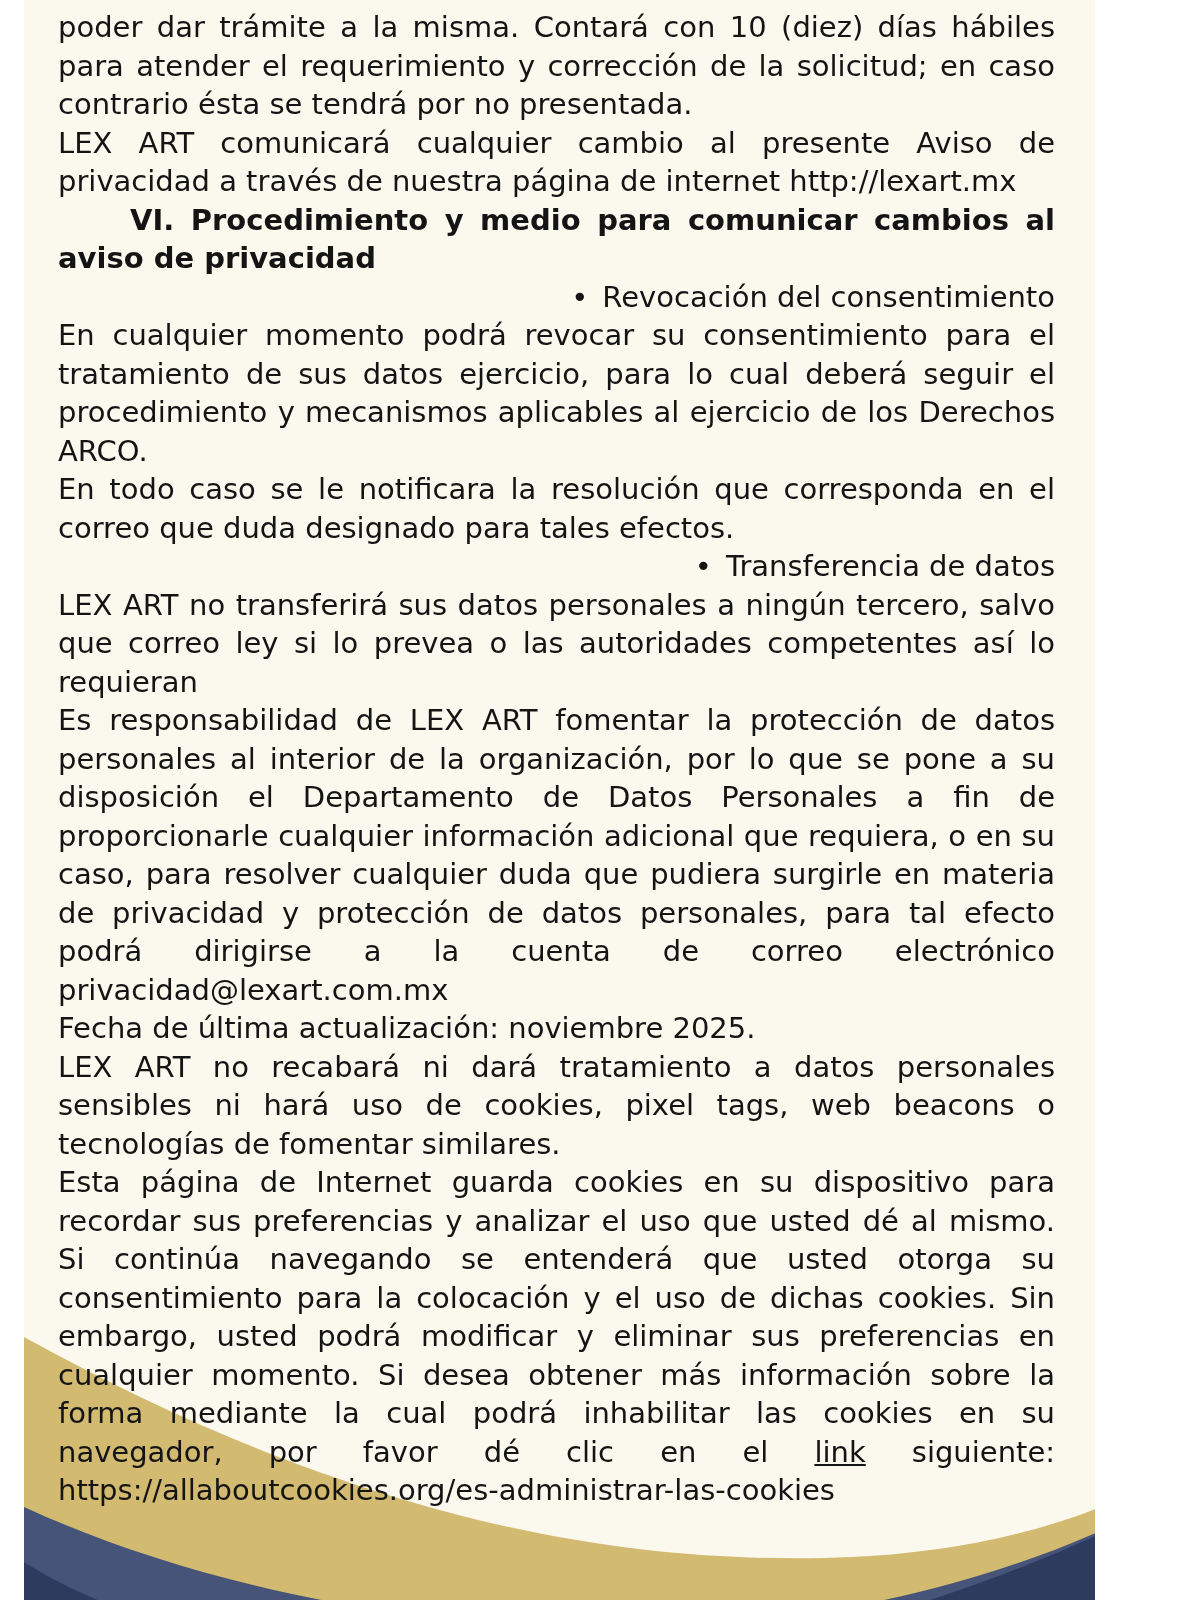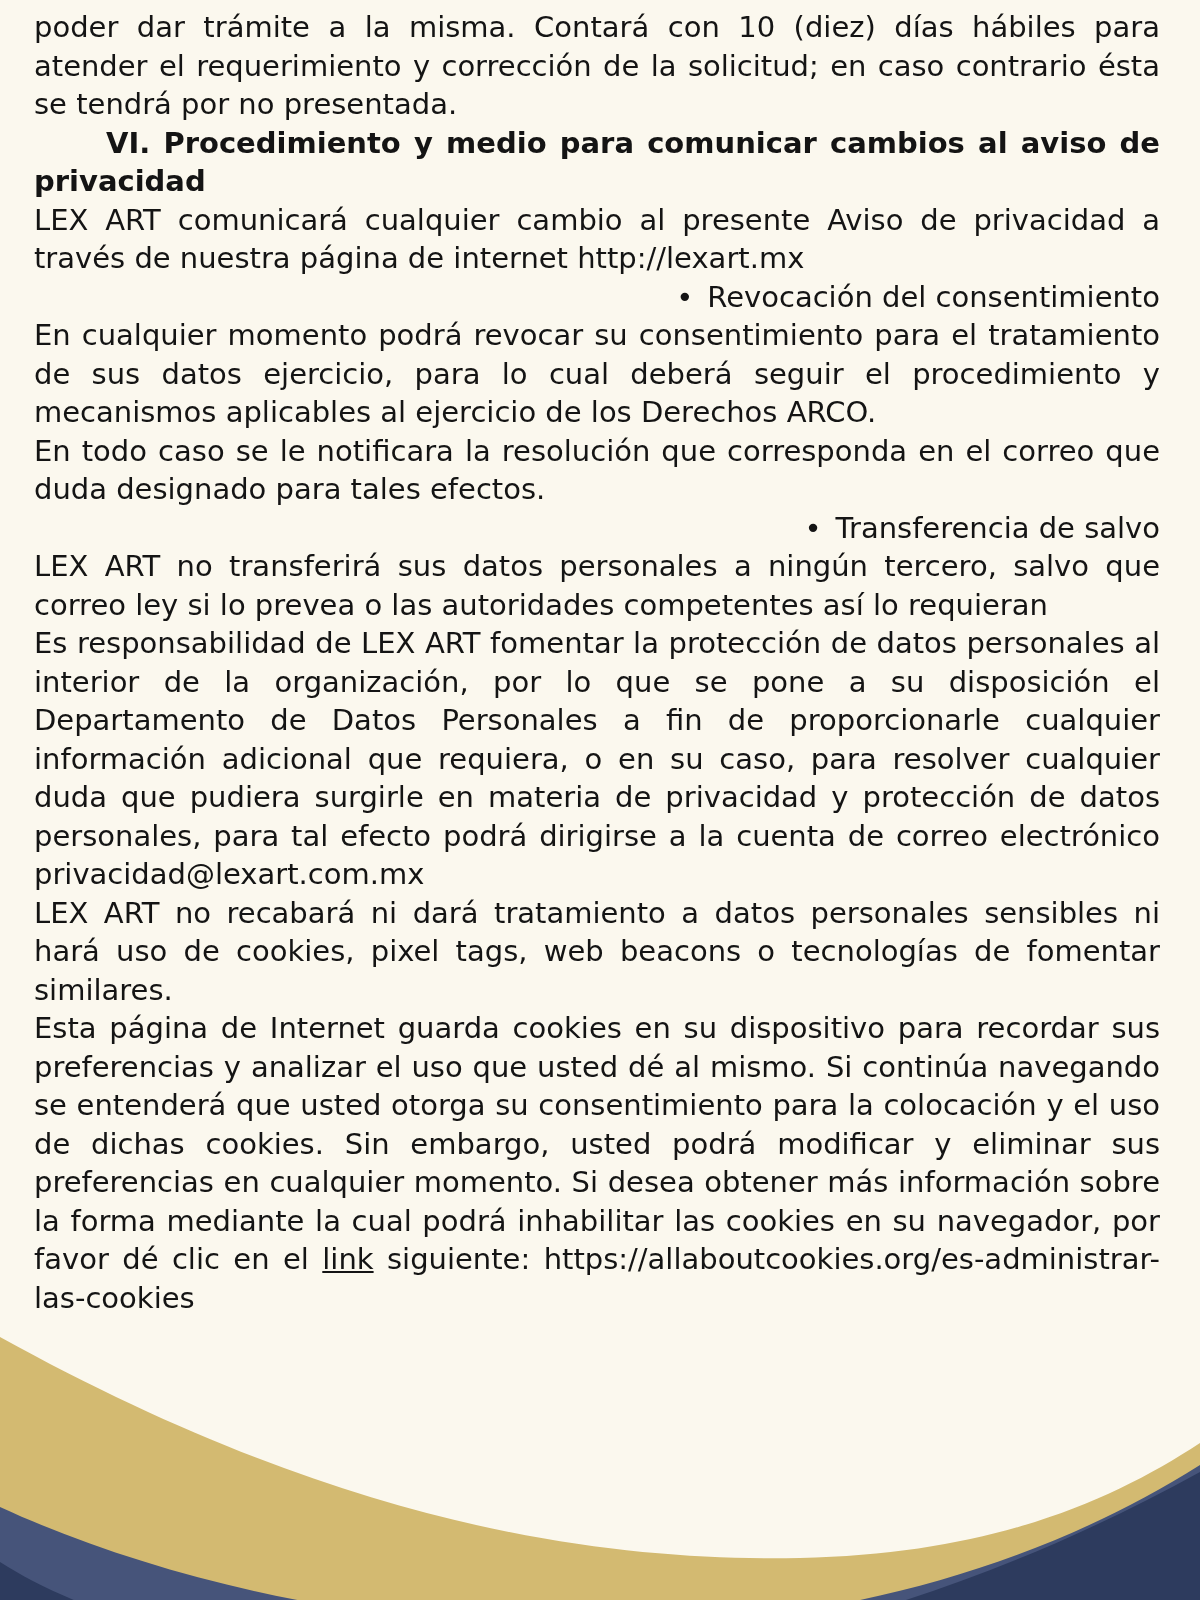--- a/index.html
+++ b/index.html
@@ -1,23 +1,24 @@
 <!DOCTYPE html>
 <html><head>
 <meta charset="utf-8">
 <style>
   html,body{margin:0;padding:0;}
   .page{
     position:relative;
-    width:1200px;
+    width:1071px;
     height:1600px;
     overflow:hidden;
     background:#FBF8EE;
     font-family:"DejaVu Sans", sans-serif;
     color:#141414;
+    margin-left:24px;
   }
   .content{
     position:absolute;
     left:34px;
     right:40px;
     top:8px;
     z-index:2;
     font-size:29px;
     line-height:38.5px;
   }
@@ -36,28 +37,29 @@
     display:block;
   }
 </style>
 </head>
 <body>
 
 <div class="page" style="background: rgb(251, 248, 238); color: rgb(20, 20, 20);">
 
   <div class="content">
       <p class="block paragraph"><span>poder dar trámite a la misma. Contará con 10 (diez) días hábiles para atender el requerimiento y corrección de la solicitud; en caso contrario ésta se tendrá por no presentada.</span></p>
+      <p class="block paragraph"><span>LEX ART comunicará cualquier cambio al presente Aviso de privacidad a través de nuestra página de internet http://lexart.mx</span></p>
       <p class="block heading"><span>VI. Procedimiento y medio para comunicar cambios al aviso de privacidad</span></p>
-      <p class="block paragraph"><span>LEX ART comunicará cualquier cambio al presente Aviso de privacidad a través de nuestra página de internet http://lexart.mx</span></p>
       <p class="block bullet"><span class="dot">•</span><span>Revocación del consentimiento</span></p>
       <p class="block paragraph"><span>En cualquier momento podrá revocar su consentimiento para el tratamiento de sus datos ejercicio, para lo cual deberá seguir el procedimiento y mecanismos aplicables al ejercicio de los Derechos ARCO.</span></p>
       <p class="block paragraph"><span>En todo caso se le notificara la resolución que corresponda en el correo que duda designado para tales efectos.</span></p>
-      <p class="block bullet"><span class="dot">•</span><span>Transferencia de salvo</span></p>
+      <p class="block bullet"><span class="dot">•</span><span>Transferencia de datos</span></p>
       <p class="block paragraph"><span>LEX ART no transferirá sus datos personales a ningún tercero, salvo que correo ley si lo prevea o las autoridades competentes así lo requieran</span></p>
       <p class="block paragraph"><span>Es responsabilidad de LEX ART fomentar la protección de datos personales al interior de la organización, por lo que se pone a su disposición el Departamento de Datos Personales a fin de proporcionarle cualquier información adicional que requiera, o en su caso, para resolver cualquier duda que pudiera surgirle en materia de privacidad y protección de datos personales, para tal efecto podrá dirigirse a la cuenta de correo electrónico privacidad@lexart.com.mx</span></p>
+      <p class="block paragraph"><span>Fecha de última actualización: noviembre 2025.</span></p>
       <p class="block paragraph"><span>LEX ART no recabará ni dará tratamiento a datos personales sensibles ni hará uso de cookies, pixel tags, web beacons o tecnologías de fomentar similares.</span></p>
       <p class="block paragraph"><span>Esta página de Internet guarda cookies en su dispositivo para recordar sus preferencias y analizar el uso que usted dé al mismo. Si continúa navegando se entenderá que usted otorga su consentimiento para la colocación y el uso de dichas cookies. Sin embargo, usted podrá modificar y eliminar sus preferencias en cualquier momento. Si desea obtener más información sobre la forma mediante la cual podrá inhabilitar las cookies en su navegador, por favor dé clic en el </span><span class="underline">link</span><span> siguiente: https://allaboutcookies.org/es-administrar-las-cookies</span></p>
     </div>
 
   <svg class="decor" width="1200" height="350" viewBox="0 1250 1200 350" preserveAspectRatio="none" xmlns="http://www.w3.org/2000/svg">
     <path d="M0 1337 C 340 1525 600 1562 800 1558 C 990 1554 1110 1502 1200 1443 L1200 1600 L0 1600 Z" fill="#D3BA71"></path>
     <path d="M0 1507 C 300 1645 820 1705 1200 1465 L1200 1600 L0 1600 Z" fill="#46547A"></path>
     <path d="M0 1562 C 160 1665 640 1780 1200 1472 L1200 1600 L0 1600 Z" fill="#2D3B5E"></path>
   </svg>
 

